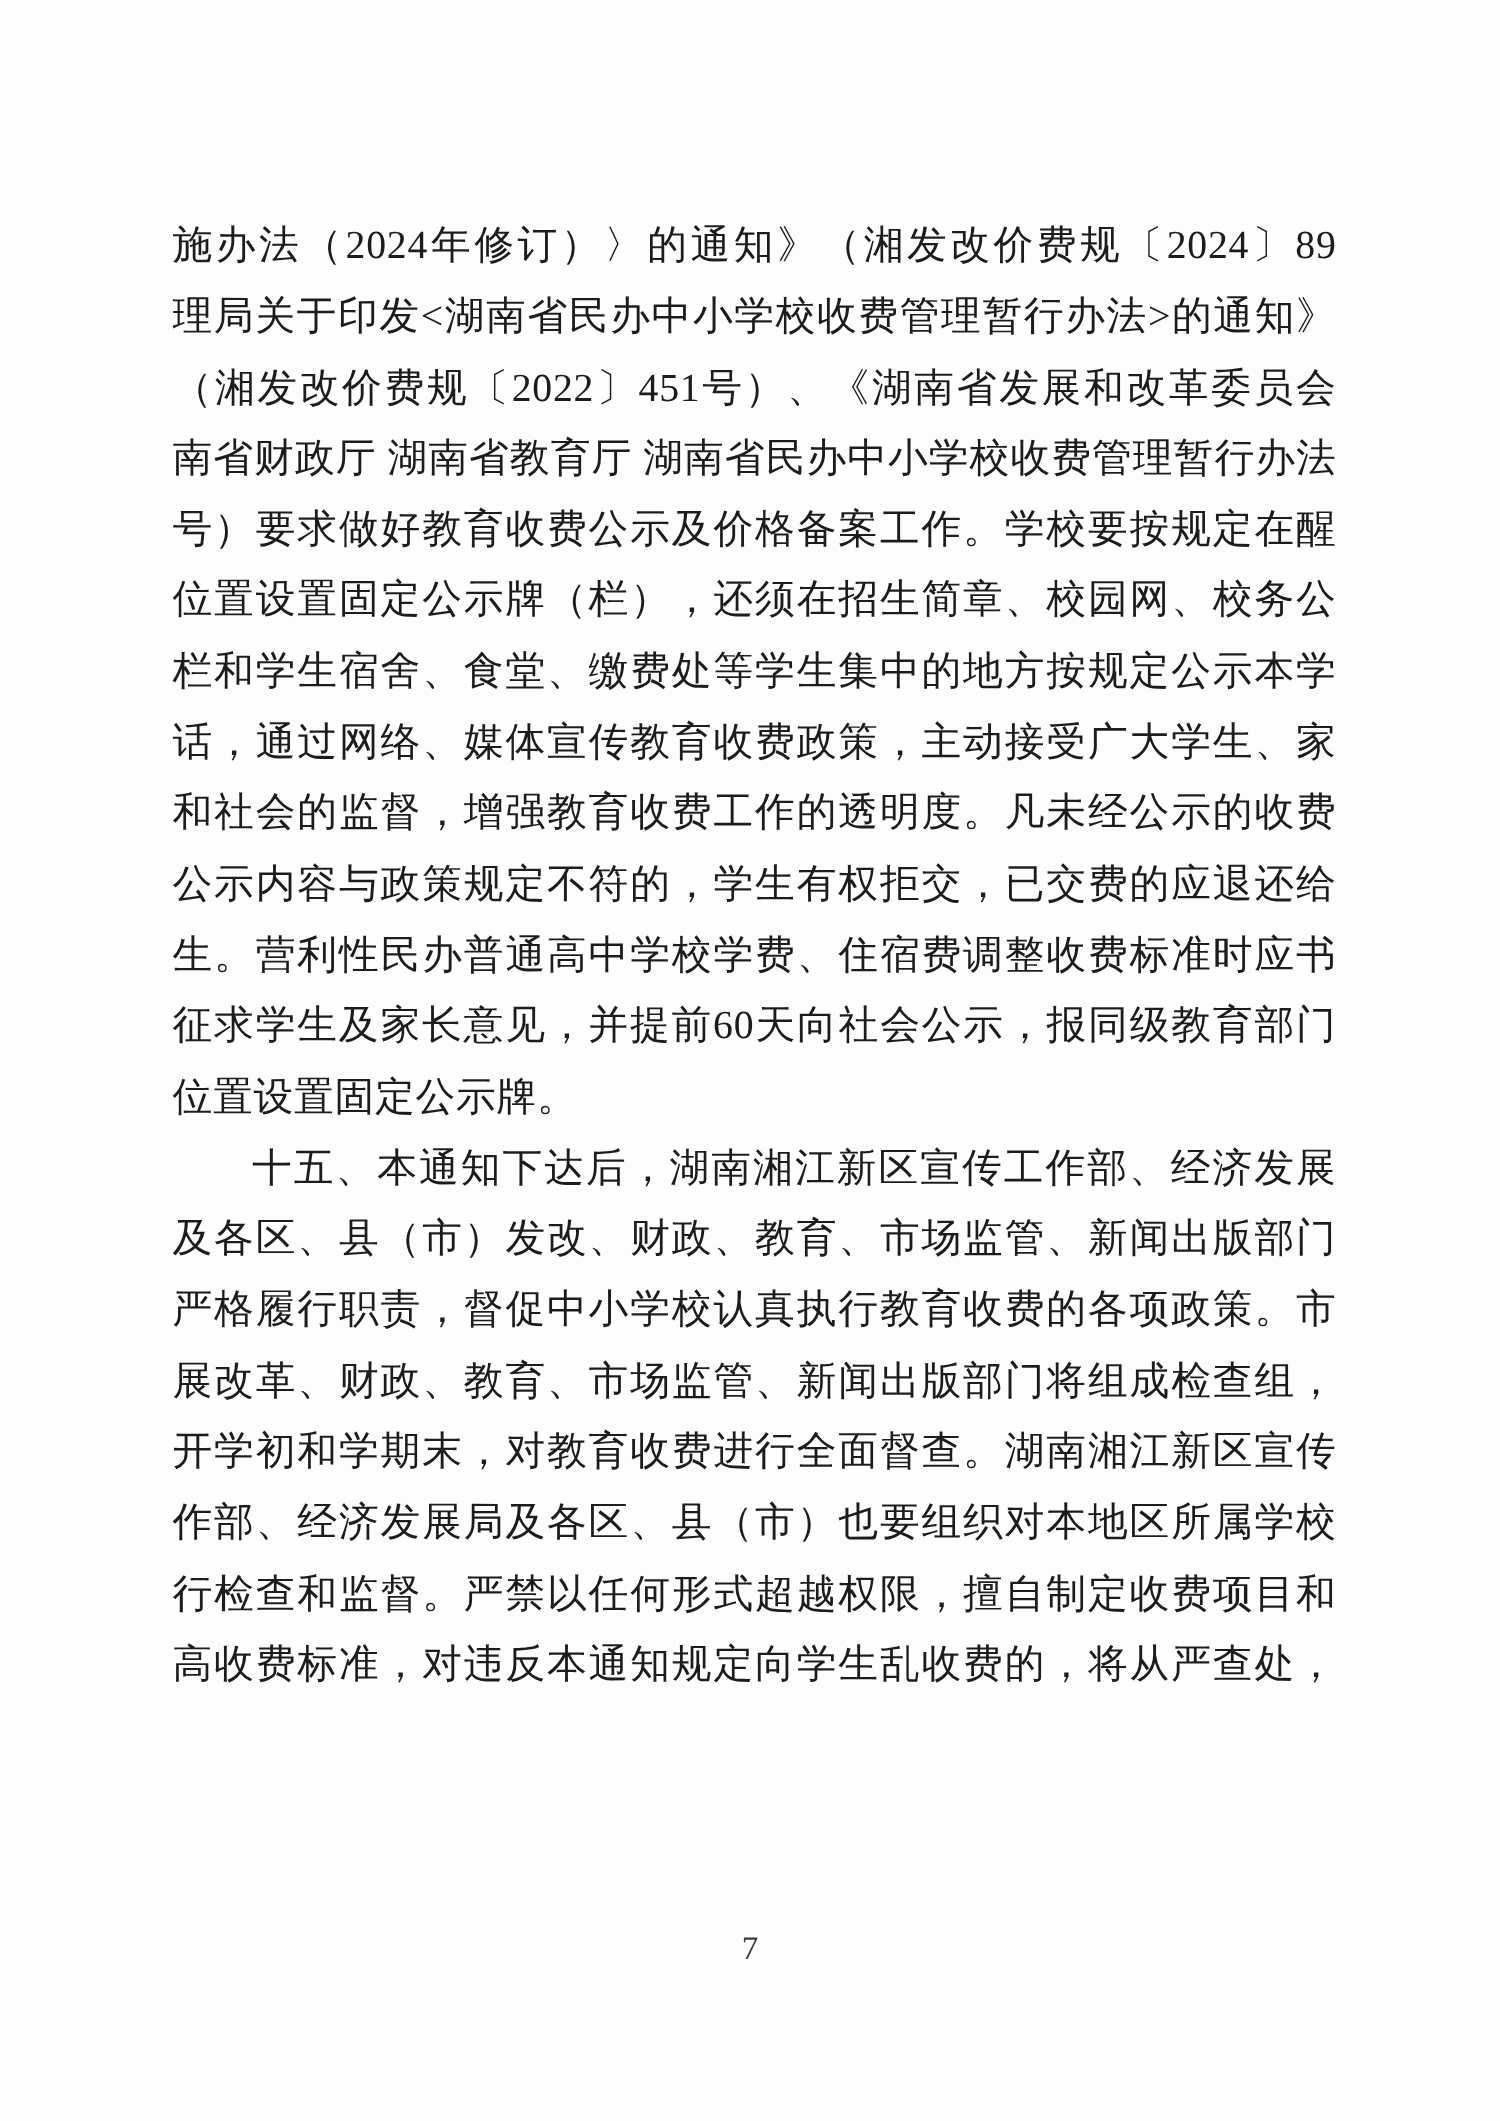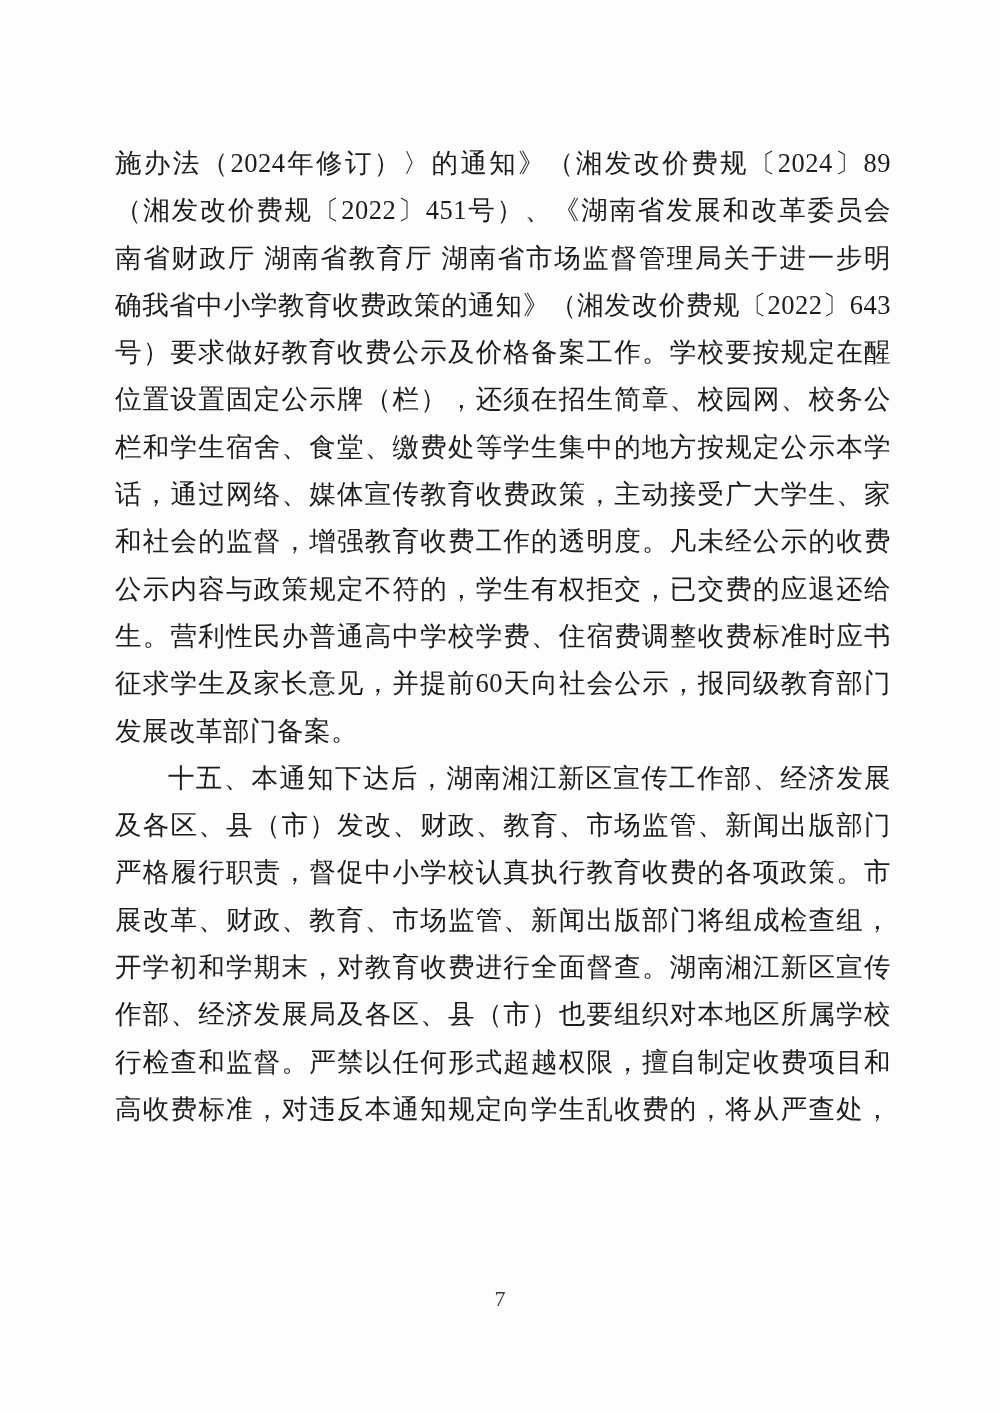--- a/index.html
+++ b/index.html
@@ -47,32 +47,32 @@
     line-height: 30px;
     color: #3a3a3a;
   }
 </style>
 </head>
 <body>
 
 <div class="page">
   <div class="text-block">
     <div class="line">施办法（2024年修订）〉的通知》（湘发改价费规〔2024〕89号）</div>
+    <div class="line">理局关于印发&lt;湖南省民办中小学校收费管理暂行办法&gt;的通知》</div>
     <div class="line">（湘发改价费规〔2022〕451号）、《湖南省发展和改革委员会 湖</div>
-    <div class="line">南省财政厅 湖南省教育厅 湖南省市场监督管理局关于进一步明</div>
-    <div class="line">确我省中小学教育收费政策的通知》（湘发改价费规〔2022〕643</div>
+    <div class="line">南省财政厅 湖南省教育厅 湖南省民办中小学校收费管理暂行办法</div>
     <div class="line">号）要求做好教育收费公示及价格备案工作。学校要按规定在醒目</div>
     <div class="line">位置设置固定公示牌（栏），还须在招生简章、校园网、校务公开</div>
     <div class="line">栏和学生宿舍、食堂、缴费处等学生集中的地方按规定公示本学校</div>
     <div class="line">话，通过网络、媒体宣传教育收费政策，主动接受广大学生、家长</div>
     <div class="line">和社会的监督，增强教育收费工作的透明度。凡未经公示的收费或</div>
     <div class="line">公示内容与政策规定不符的，学生有权拒交，已交费的应退还给学</div>
     <div class="line">生。营利性民办普通高中学校学费、住宿费调整收费标准时应书面</div>
     <div class="line">征求学生及家长意见，并提前60天向社会公示，报同级教育部门和</div>
-    <div class="line para-end">发展改革部门备案。</div>
+    <div class="line para-end">位置设置固定公示牌。</div>
     <div class="line indent">十五、本通知下达后，湖南湘江新区宣传工作部、经济发展局</div>
     <div class="line">及各区、县（市）发改、财政、教育、市场监管、新闻出版部门应</div>
     <div class="line">严格履行职责，督促中小学校认真执行教育收费的各项政策。市发</div>
     <div class="line">展改革、财政、教育、市场监管、新闻出版部门将组成检查组，在</div>
     <div class="line">开学初和学期末，对教育收费进行全面督查。湖南湘江新区宣传工</div>
     <div class="line">作部、经济发展局及各区、县（市）也要组织对本地区所属学校进</div>
     <div class="line">行检查和监督。严禁以任何形式超越权限，擅自制定收费项目和提</div>
     <div class="line">高收费标准，对违反本通知规定向学生乱收费的，将从严查处，并</div>
   </div>
   <div class="page-number">7</div>

